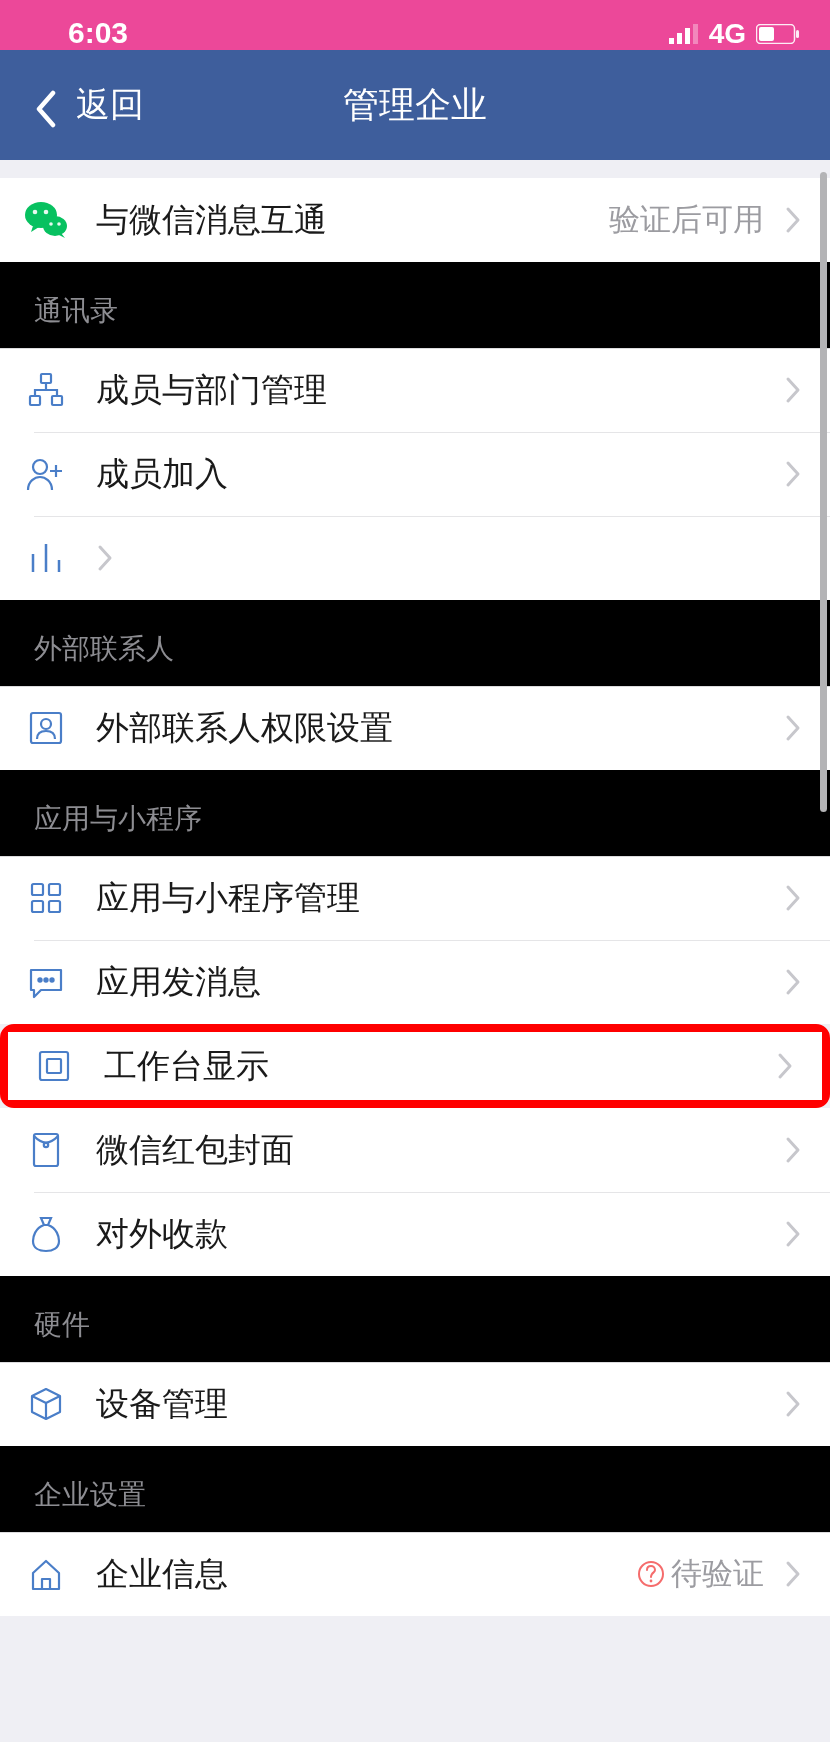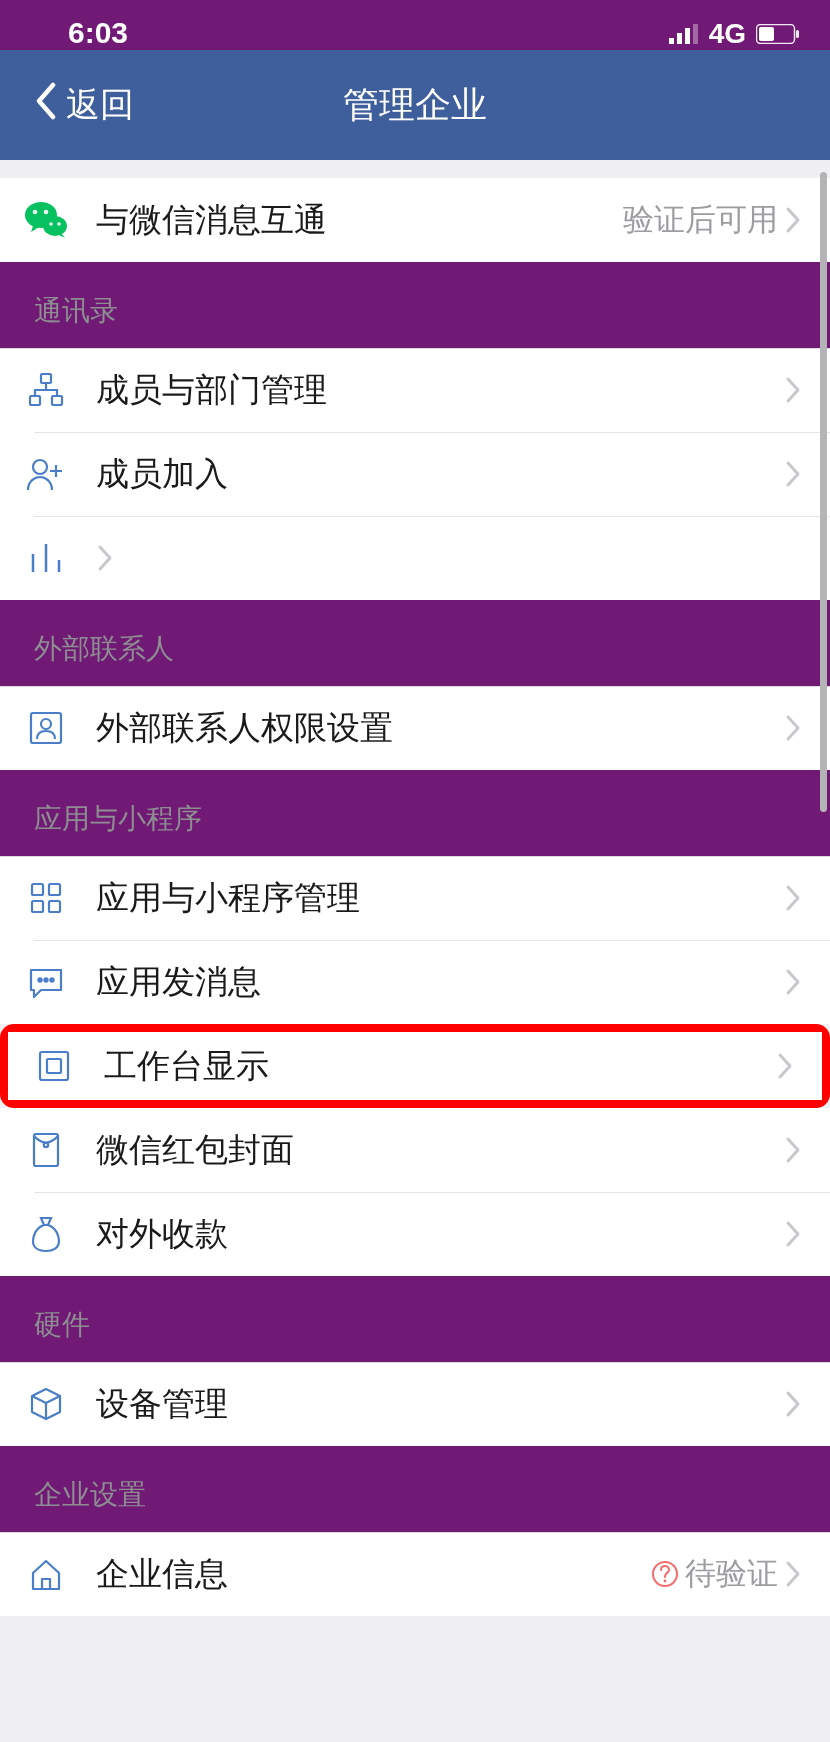--- a/index.html
+++ b/index.html
@@ -1,34 +1,34 @@
 <!DOCTYPE html>
 <html><head>
   <meta charset="utf-8">
   <style>
     *{margin:0;padding:0;box-sizing:border-box}
     body{font-family:-apple-system,"PingFang SC","Helvetica Neue",sans-serif;background:#efeff4;width:830px;height:1742px;overflow:hidden;color:#222}
-    .status-bar{background:#701a75;height:50px;display:flex;align-items:flex-end;justify-content:space-between;padding:0 30px 0 68px;color:#fff;font-size:30px;font-weight:600}
+    .status-bar{background:#ec4899;height:50px;display:flex;align-items:flex-end;justify-content:space-between;padding:0 30px 0 68px;color:#fff;font-size:30px;font-weight:600}
     .status-right{display:flex;align-items:center;gap:10px;font-weight:700}
     .header{background:#3e5e9c;height:110px;display:flex;align-items:center;padding:0 34px;position:relative}
-    .back{display:flex;align-items:flex-start;color:#fff;font-size:34px;gap:10px}
+    .back{display:flex;align-items:flex-end;color:#fff;font-size:34px;gap:20px}
     .title{position:absolute;left:0;right:0;text-align:center;color:#fff;font-size:36px;font-weight:500;pointer-events:none}
     .gap{height:18px;background:#efeff4}
-    .section-header{background:#701a75;padding:30px 34px 18px;color:#8d8d92;font-size:28px}
+    .section-header{background:#000000;padding:30px 34px 18px;color:#8d8d92;font-size:28px}
     .row{background:#fff;height:84px;display:flex;align-items:center;padding:0 28px 0 24px;position:relative}
     .row + .row::before{content:"";position:absolute;left:34px;right:0;top:0;height:1px;background:#e5e5e7}
     .section-header + .row::before{content:"";position:absolute;left:0;right:0;top:0;height:1px;background:#dcdcde}
     .row-icon{width:44px;height:44px;flex:0 0 44px;display:flex;align-items:center;justify-content:center;margin-right:28px}
     .row-label{font-size:33px;color:#1a1a1a;flex:1}
-    .row-value{font-size:31px;color:#9c9ca1;margin-right:6px}
+    .row-value{font-size:31px;color:#9c9ca1;margin-right:20px}
     .chevron{flex:0 0 18px}
     .highlight-box{border:8px solid #ff0000;border-radius:14px;box-sizing:border-box}
     .scrollbar{position:absolute;right:3px;top:172px;width:7px;height:640px;background:#b4b4b6;border-radius:4px}
     .scroll-wrapper{position:relative}
-    .verify-val{display:flex;align-items:center;gap:6px;color:#9c9ca1;font-size:31px;margin-right:6px}
+    .verify-val{display:flex;align-items:center;gap:6px;color:#9c9ca1;font-size:31px;margin-right:20px}
   </style>
 </head>
 <body>
 
 <div class="scroll-wrapper">
 
 <div class="status-bar">
   <span>6:03</span>
   <span class="status-right">
     <svg width="30" height="20" viewBox="0 0 30 20">

